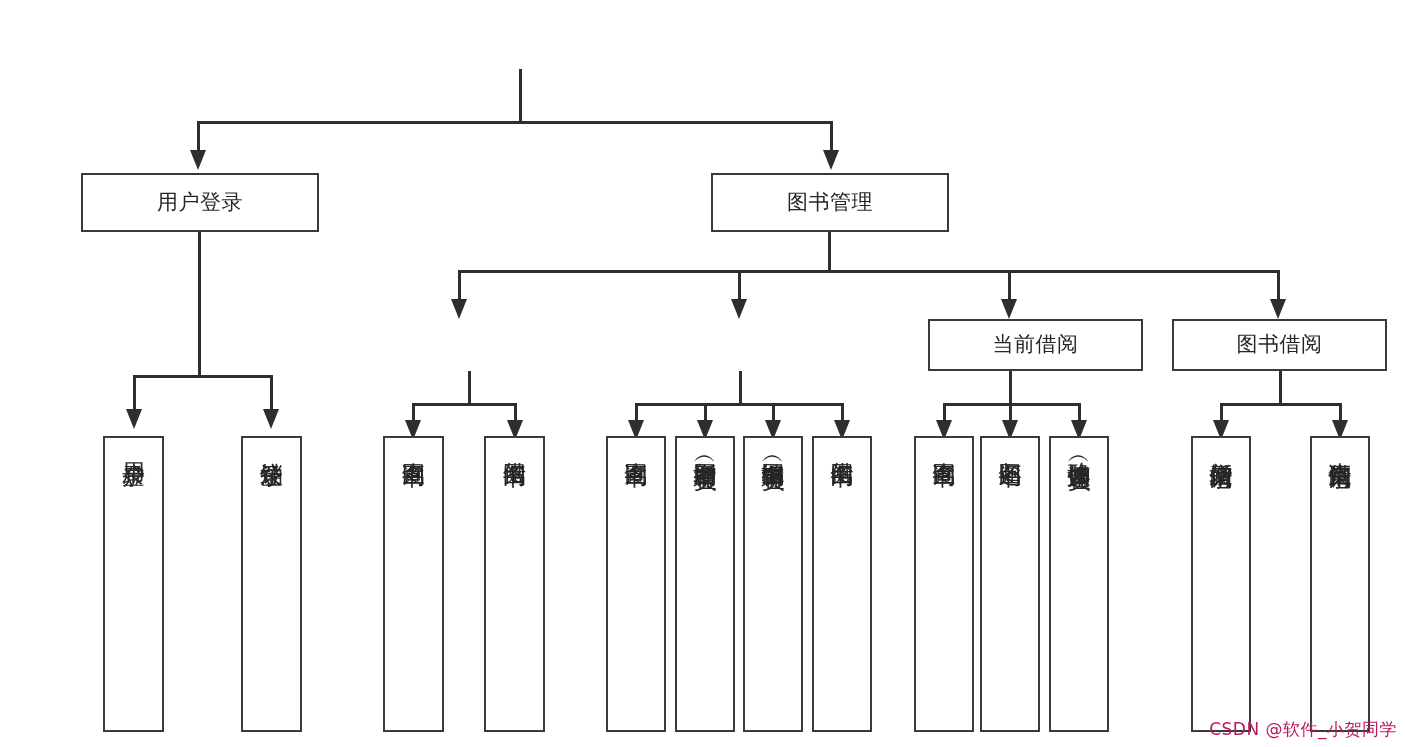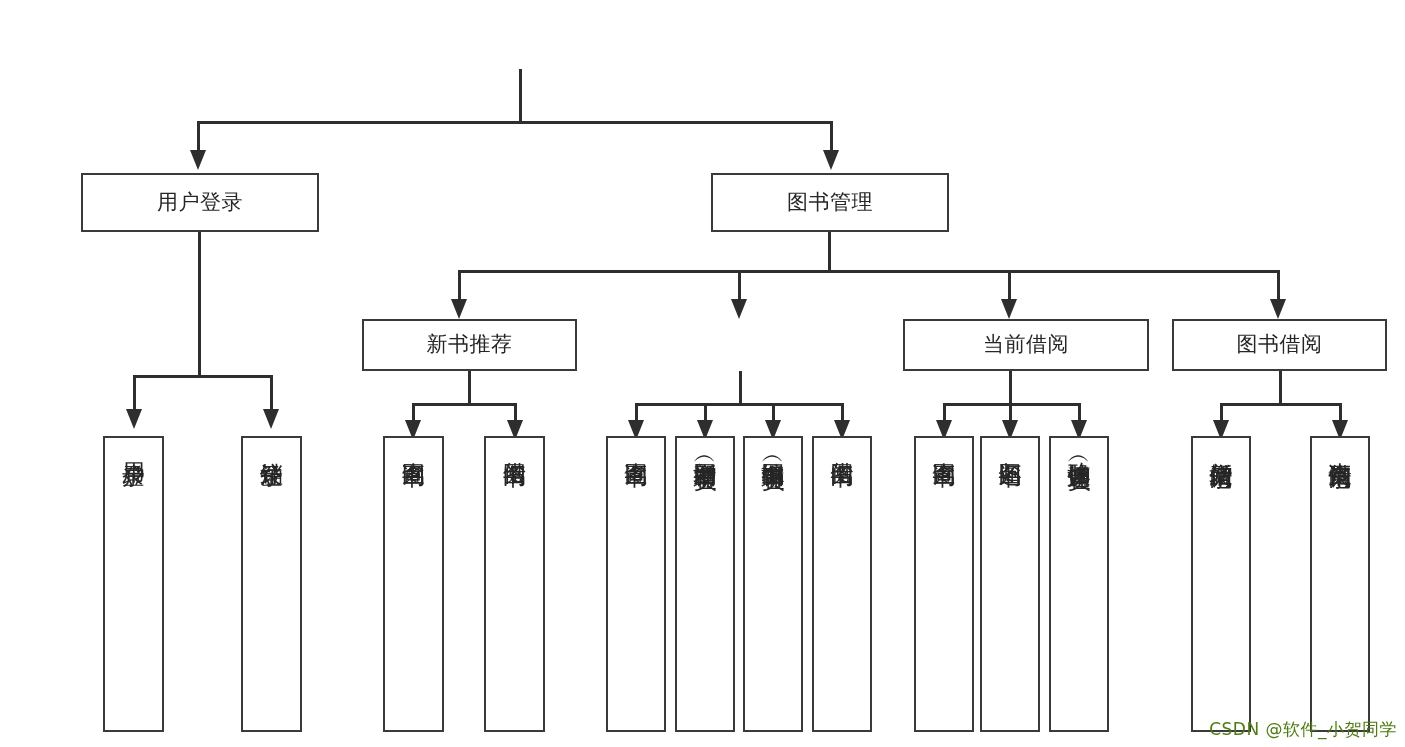--- a/index.html
+++ b/index.html
@@ -63,21 +63,21 @@
     height: 0;
     border-left: 8px solid transparent;
     border-right: 8px solid transparent;
     border-top: 20px solid #2e2e2e;
   }
   #watermark {
     position: absolute;
     right: 8px;
     bottom: 6px;
     font-size: 17px;
-    color: #4d7c0f;
+    color: #be185d;
     letter-spacing: 0.5px;
     white-space: nowrap;
     pointer-events: none;
   }
 </style>
 </head>
 <body>
 
 <div id="canvas">
 
@@ -111,24 +111,21 @@
   <div class="edge h" style="left:458px; top:270px; width:822px;"></div>
   <div class="edge v" style="left:458px; top:270px; height:30px;"></div>
   <div class="arrow" style="left:451px; top:299px;"></div>
   <div class="edge v" style="left:738px; top:270px; height:30px;"></div>
   <div class="arrow" style="left:731px; top:299px;"></div>
   <div class="edge v" style="left:1008px; top:270px; height:30px;"></div>
   <div class="arrow" style="left:1001px; top:299px;"></div>
   <div class="edge v" style="left:1277px; top:270px; height:30px;"></div>
   <div class="arrow" style="left:1270px; top:299px;"></div>
 
-  <div class="node h" style="left:362px; top:319px; width:215px; height:52px;">
-    <span>新书推荐</span>
-  </div>
-  <div class="node h" style="left:903px; top:319px; width:246px; height:52px;justify-content:center;">
+  <div class="node h" style="left:928px; top:319px; width:215px; height:52px;justify-content:center;">
     <span>当前借阅</span>
   </div>
   <div class="node h" style="left:1172px; top:319px; width:215px; height:52px;">
     <span>图书借阅</span>
   </div>
 
   <div class="edge v" style="left:468px; top:371px; height:32px;"></div>
   <div class="edge h" style="left:412px; top:403px; width:105px;"></div>
   <div class="edge v" style="left:412px; top:403px; height:18px;"></div>
   <div class="arrow" style="left:405px; top:420px;"></div>

